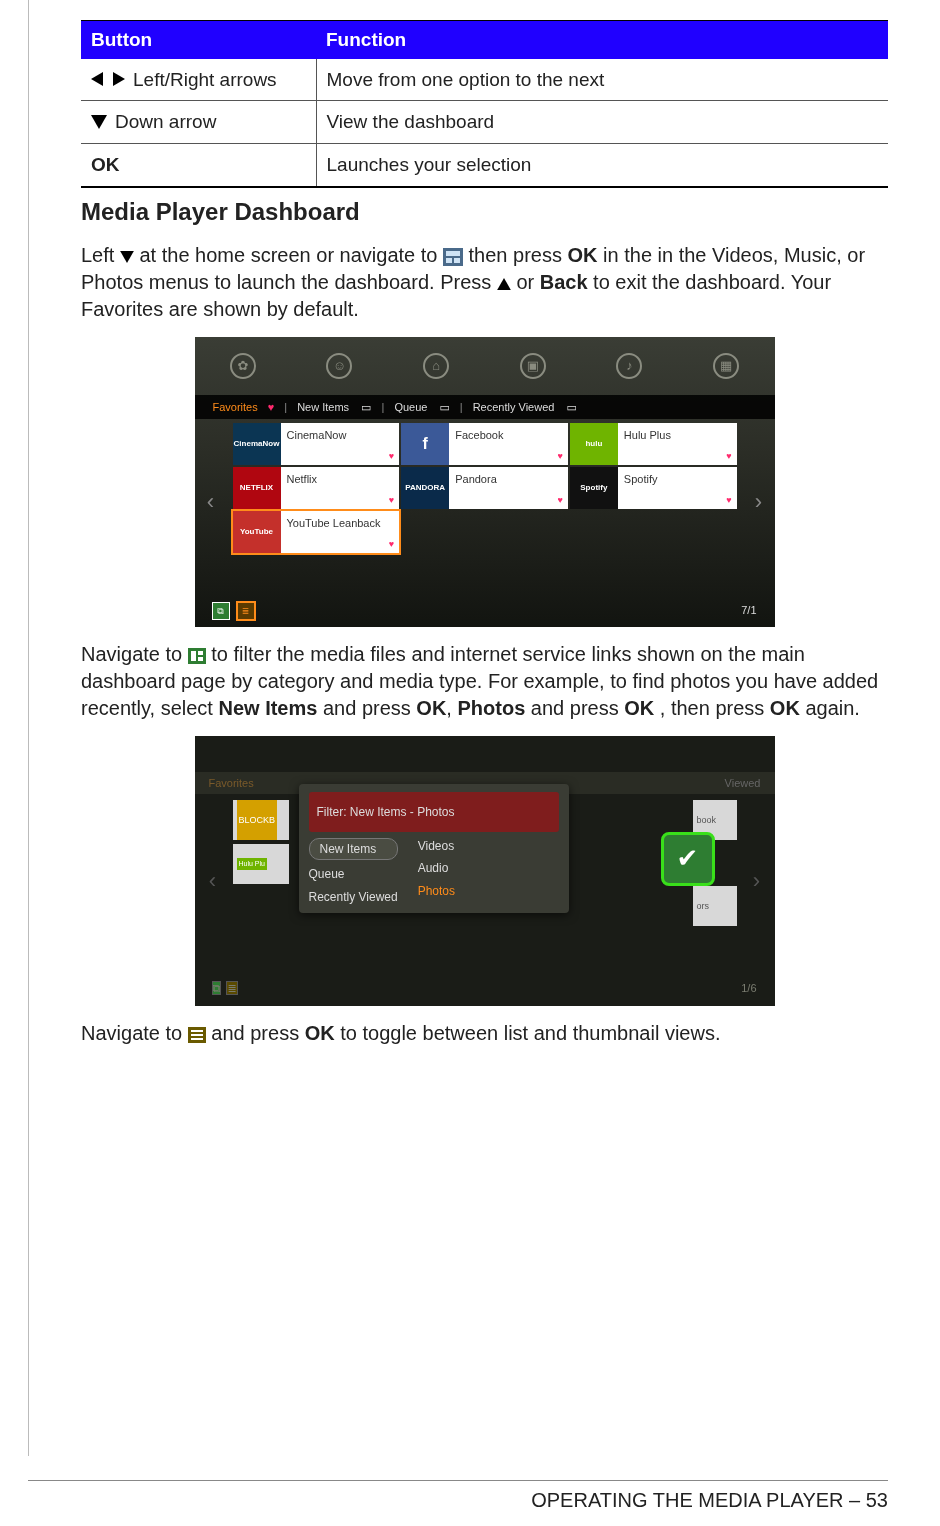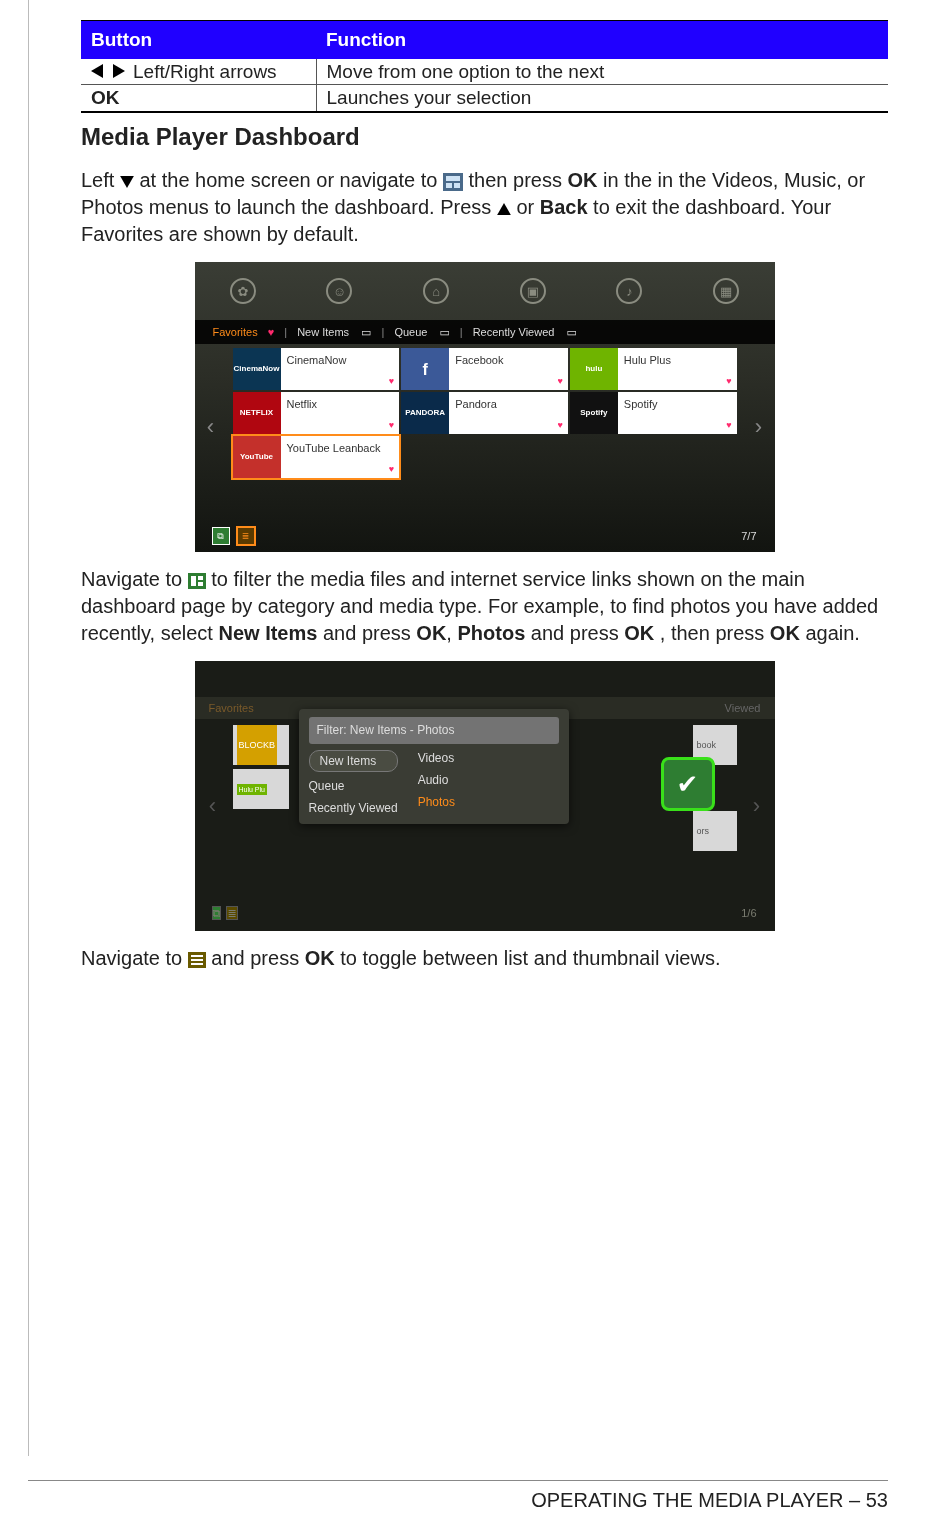--- a/index.html
+++ b/index.html
@@ -53,21 +53,21 @@
     background: #2000ff;
     color: #fff;
     text-align: left;
     font-weight: bold;
     padding: 6px 10px;
     font-size: 19px;
     border-top: 1px solid #000;
   }
   table.nav-table th:first-child { width: 235px; }
   table.nav-table td {
-    padding: 0 10px;
+    padding: 8px 10px;
     border-bottom: 1px solid #555;
     font-size: 19px;
     vertical-align: middle;
   }
   table.nav-table tr:last-child td { border-bottom: 2px solid #000; }
   table.nav-table td:first-child { border-right: 1px solid #555; }
   .btn-cell { display:flex; align-items:center; gap:8px; }
   .btn-ok { font-weight: bold; }
 
   
@@ -149,21 +149,21 @@
     position:absolute; top:130px; width:20px; height:30px; color:#555; font-size:22px;
     display:flex; align-items:center; justify-content:center;
   }
   .dash2 .arrow-l2 { left:8px; }
   .dash2 .arrow-r2 { right:8px; }
   .dash2 .popup {
     position:absolute; left:104px; top:48px; width:270px;
     background:#3a3c34; border-radius:4px; padding:8px 10px;
     box-shadow:0 2px 10px rgba(0,0,0,.6);
   }
-  .dash2 .popup .title { background:#737373; padding:5px 8px; border-radius:3px; margin-bottom:6px; font-size:12px; }
+  .dash2 .popup .title { background:#7f1d1d; padding:12px 8px; border-radius:3px; margin-bottom:6px; font-size:12px; }
   .dash2 .popup .cols { display:flex; gap:20px; }
   .dash2 .popup .col { display:flex; flex-direction:column; gap:6px; font-size:12px; }
   .dash2 .popup .pill {
     background:#4a4c42; border:1px solid #777; border-radius:10px; padding:2px 10px; display:inline-block;
   }
   .dash2 .popup .sel { color:#ff8c1a; }
   .dash2 .okbox {
     position:absolute; right:60px; top:96px; width:54px; height:54px;
     border:3px solid #39e01a; border-radius:8px; background:#2e7d32;
     display:flex; align-items:center; justify-content:center; color:#fff; font-size:26px;
@@ -198,20 +198,31 @@
         <td>
           <span class="btn-cell">
             <svg class="inline-icon" width="34" height="16" viewBox="0 0 34 16">
                 <polygon points="0,8 12,1 12,15" fill="#000"></polygon>
                 <polygon points="34,8 22,1 22,15" fill="#000"></polygon>
               </svg>
             <span>Left/Right arrows</span>
           </span>
         </td>
         <td>Move from one option to the next</td>
+      </tr>
+      <tr>
+        <td>
+          <span class="btn-cell">
+            <svg class="inline-icon" width="16" height="14" viewBox="0 0 16 14">
+                <polygon points="0,0 16,0 8,14" fill="#000"></polygon>
+              </svg>
+            <span>Down arrow</span>
+          </span>
+        </td>
+        <td>View the dashboard</td>
       </tr>
       <tr>
         <td><span class="btn-ok">OK</span></td>
         <td>Launches your selection</td>
       </tr>
     </tbody>
   </table>
 
   <h2 class="section">Media Player Dashboard</h2>
 
@@ -303,21 +314,21 @@
             <div class="label">Spotify</div>
             <span class="fav-dot">♥</span>
           </div>
       </div>
     </div>
     <div class="bottombar">
       <span>
         <span class="bicon green">⧉</span>
         <span class="bicon orange">≣</span>
       </span>
-      <span>7/7</span>
+      <span>7/1</span>
     </div>
   </div>
 
   <p class="body">
     <span>Navigate to </span>
     <svg class="inline-icon" width="18" height="16" viewBox="0 0 18 16">
         <rect width="18" height="16" fill="#2e7d32"></rect>
         <rect x="3" y="3" width="5" height="10" fill="#fff"></rect>
         <rect x="10" y="3" width="5" height="4" fill="#fff"></rect>
         <rect x="10" y="9" width="5" height="4" fill="#fff"></rect>

